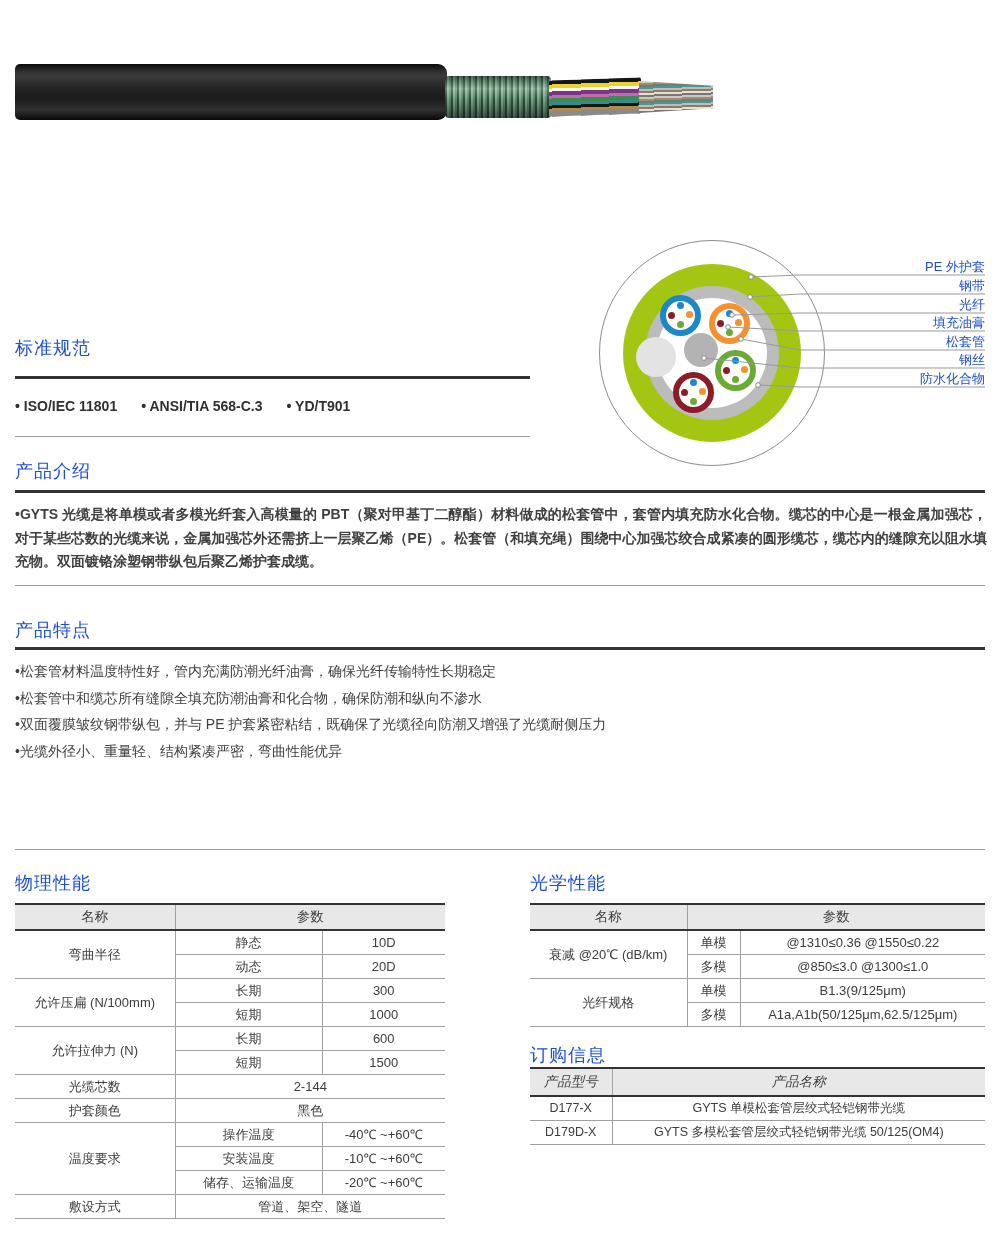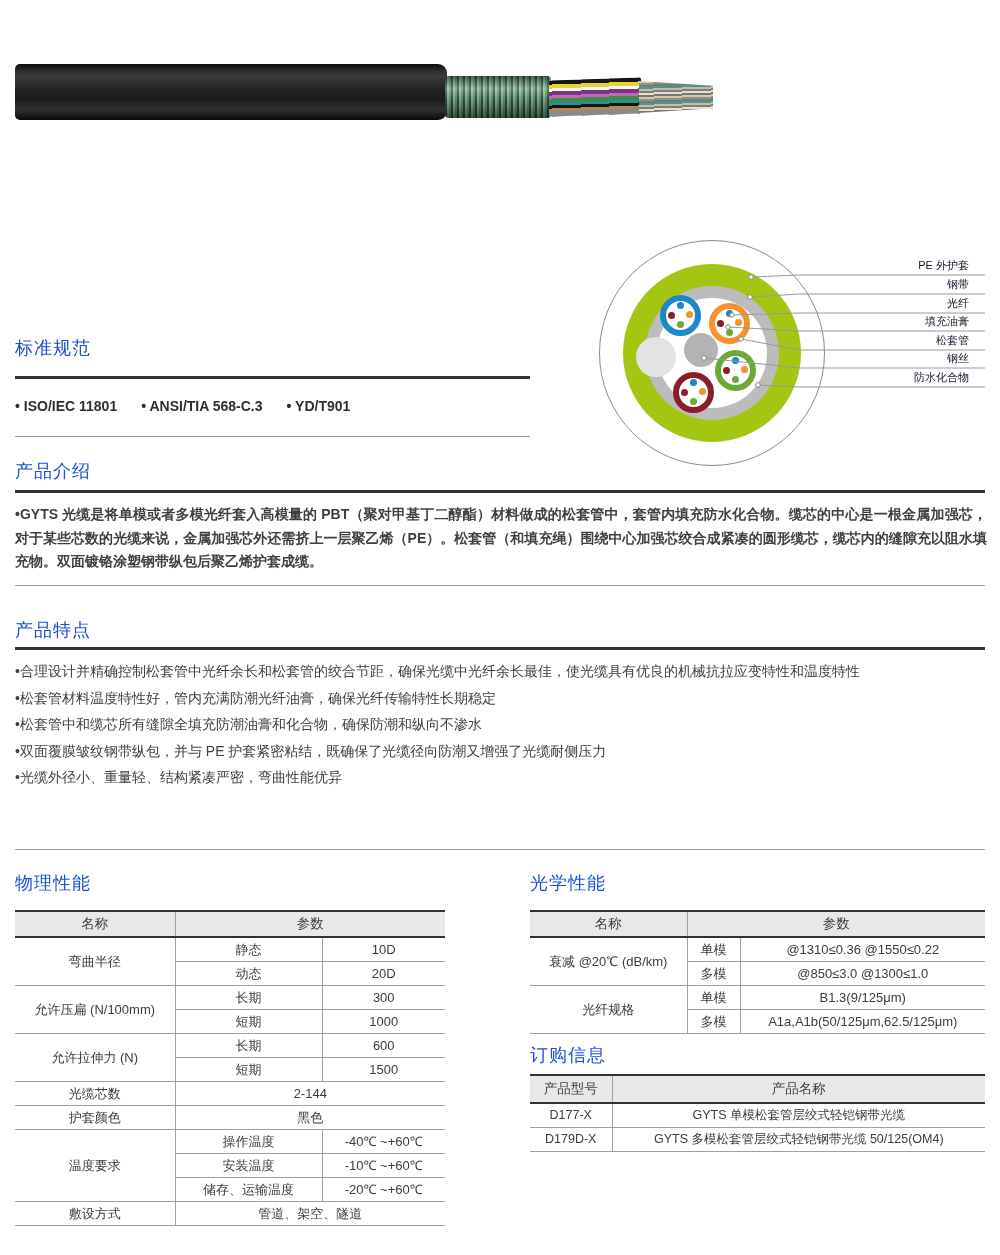--- a/index.html
+++ b/index.html
@@ -36,42 +36,42 @@
   .tube-green  { left:715px; top:350px; border-color:#6aaa35; }
   .tube-maroon { left:673px; top:372px; border-color:#8c1c2a; }
   .fdot { position:absolute; width:7px; height:7px; border-radius:50%; }
   .fdot.p-top    { left:11px; top:1px;  }
   .fdot.p-left   { left:2px;  top:11px; }
   .fdot.p-right  { left:20px; top:10px; }
   .fdot.p-bottom { left:11px; top:20px; }
   .c-blue  { background:#1c87c9; } .c-maroon{ background:#8c1c2a; }
   .c-orange{ background:#f5912e; } .c-green { background:#6aaa35; }
   .leaders { position:absolute; left:0; top:0; pointer-events:none; }
-  .diag-label { position:absolute; right:31px; text-align:right; font-size:11px; color:#0f172a; white-space:nowrap; }
+  .diag-label { position:absolute; right:15px; text-align:right; font-size:13px; color:#1d4ed8; white-space:nowrap; }
 
   
   .sec-title { position:absolute; font-size:18px; color:#1d4ed8; letter-spacing:1px; white-space:nowrap; }
   .rule-thick { position:absolute; height:3px; background:#333333; }
   .rule-thin  { position:absolute; height:1px; background:#9a9a9a; }
   .standards-row { position:absolute; left:15px; top:398px; display:flex; gap:24px; font-size:14px; font-weight:700; color:#2f2f2f; }
   .intro-body { position:absolute; left:15px; top:503px; width:972px; font-size:14px; line-height:23.5px; color:#3f3f3f; text-align:justify;font-weight:bold; }
   .features-list { position:absolute; left:15px; top:658px; width:975px; font-size:14px; line-height:26.5px; color:#3f3f3f; }
   .features-list div { padding-left:9px; text-indent:-9px; }
 
   
-  table { border-collapse:collapse; table-layout:fixed; position:absolute;margin-top:7px; }
+  table { border-collapse:collapse; table-layout:fixed; position:absolute; }
   th { background:#e8e8e8; font-weight:normal; font-size:13.5px; color:#3c3c3c;
        border-top:2px solid #333; border-bottom:2px solid #333; height:24px; padding:0; }
   td { font-size:13px; color:#3c3c3c; text-align:center; height:23px; line-height:23px;
        border-bottom:1px solid #a0a0a0; padding:0 2px; white-space:nowrap; overflow:hidden; }
   .v-div { border-right:1px solid #a0a0a0; }
   #physical-table { left:15px;  top:903px;  width:430px; }
   #optical-table  { left:530px; top:903px;  width:455px; }
   #ordering-table { left:530px; top:1067px; width:455px; }
-  #ordering-table th { height:26px; }
+  #ordering-table th { height:26px;font-style:italic; }
   #ordering-table td { font-size:12.5px; }
 </style>
 </head>
 <body>
 
 <div id="page">
 
   <div class="cable-photo">
     <div class="jacket"></div>
     <div class="armor"></div>
@@ -150,21 +150,20 @@
   <div class="rule-thin" style="left:15px; top:436px; width:515px"></div>
 
   <div class="sec-title" style="left:15px; top:459px">产品介绍</div>
   <div class="rule-thick" style="left:15px; top:490px; width:970px"></div>
   <div class="intro-body">•GYTS 光缆是将单模或者多模光纤套入高模量的 PBT（聚对甲基丁二醇酯）材料做成的松套管中，套管内填充防水化合物。缆芯的中心是一根金属加强芯，对于某些芯数的光缆来说，金属加强芯外还需挤上一层聚乙烯（PE）。松套管（和填充绳）围绕中心加强芯绞合成紧凑的圆形缆芯，缆芯内的缝隙充以阻水填充物。双面镀铬涂塑钢带纵包后聚乙烯护套成缆。</div>
   <div class="rule-thin" style="left:15px; top:585px; width:970px"></div>
 
   <div class="sec-title" style="left:15px; top:618px">产品特点</div>
   <div class="rule-thick" style="left:15px; top:647px; width:970px"></div>
   <div class="features-list">
-    <div>•合理设计并精确控制松套管中光纤余长和松套管的绞合节距，确保光缆中光纤余长最佳，使光缆具有优良的机械抗拉应变特性和温度特性</div>
     <div>•松套管材料温度特性好，管内充满防潮光纤油膏，确保光纤传输特性长期稳定</div>
     <div>•松套管中和缆芯所有缝隙全填充防潮油膏和化合物，确保防潮和纵向不渗水</div>
     <div>•双面覆膜皱纹钢带纵包，并与 PE 护套紧密粘结，既确保了光缆径向防潮又增强了光缆耐侧压力</div>
     <div>•光缆外径小、重量轻、结构紧凑严密，弯曲性能优异</div>
   </div>
   <div class="rule-thin" style="left:15px; top:849px; width:970px"></div>
 
   <div class="sec-title" style="left:15px; top:871px">物理性能</div>
   <table id="physical-table">
     <colgroup>

